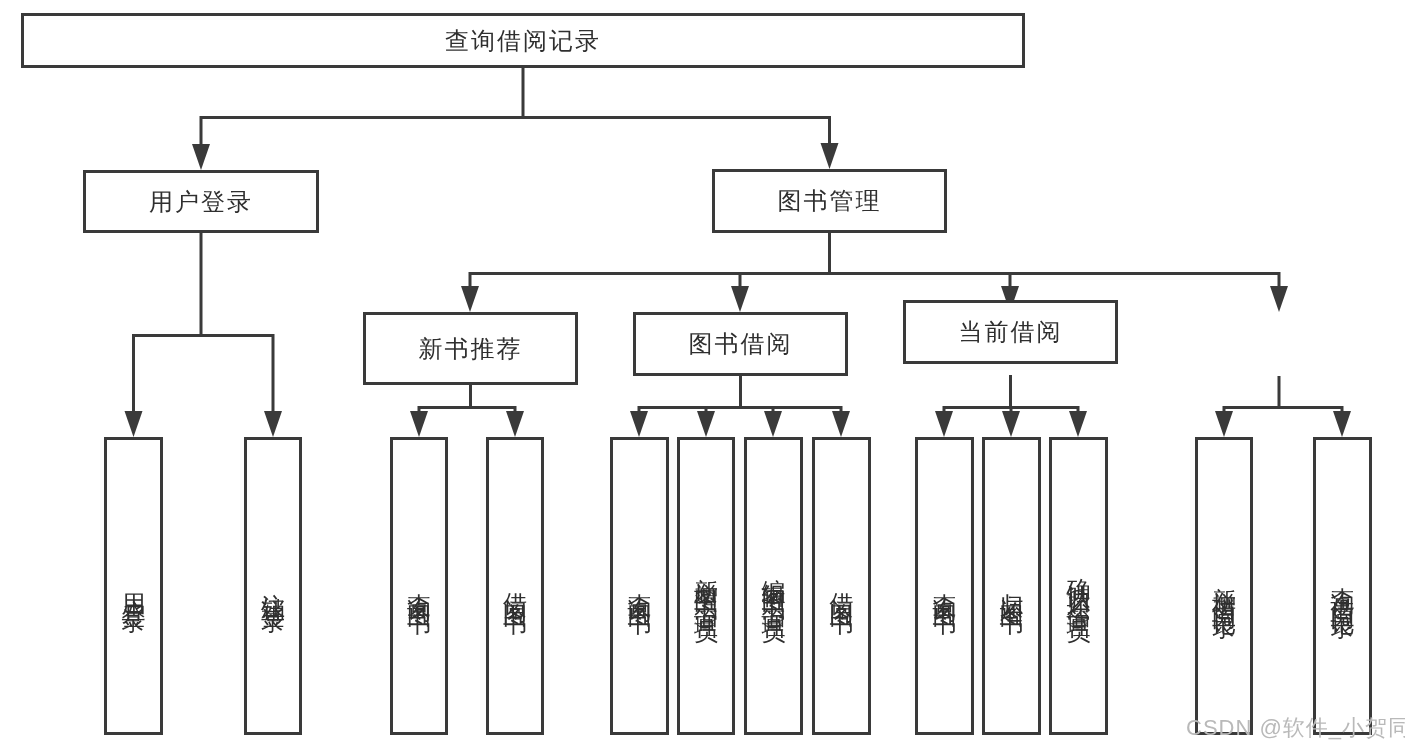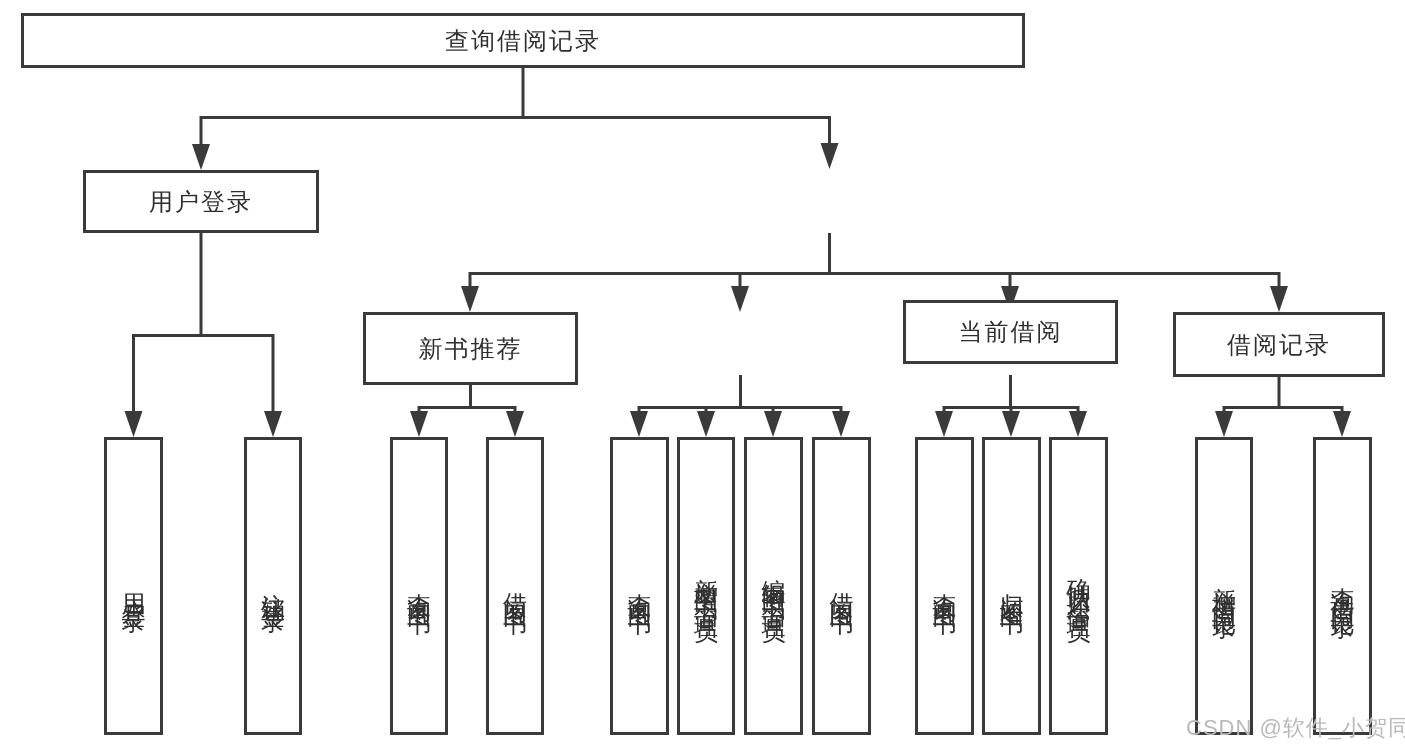--- a/index.html
+++ b/index.html
@@ -121,29 +121,32 @@
     </g>
   </svg>
 
   <div class="node" style="left:21px;top:13px;width:1004px;height:55px">
     <span>查询借阅记录</span>
   </div>
 
   <div class="node" style="left:83px;top:170px;width:236px;height:63px">
     <span>用户登录</span>
   </div>
+  <div class="node" style="left:712px;top:169px;width:235px;height:64px">
+    <span>图书管理</span>
+  </div>
 
   <div class="node" style="left:363px;top:312px;width:215px;height:73px">
     <span>新书推荐</span>
   </div>
+  <div class="node" style="left:633px;top:312px;width:215px;height:64px">
+    <span>图书借阅</span>
+  </div>
   <div class="node" style="left:903px;top:300px;width:215px;height:64px">
     <span>当前借阅</span>
-  </div>
-  <div class="node" style="left:1173px;top:312px;width:212px;height:65px">
-    <span>借阅记录</span>
   </div>
 
   <div class="vnode" style="left:104px;width:59px">
     <span>用户登录</span>
   </div>
   <div class="vnode" style="left:244px;width:58px">
     <span>注销登录</span>
   </div>
 
   <div class="vnode" style="left:390px;width:58px">

